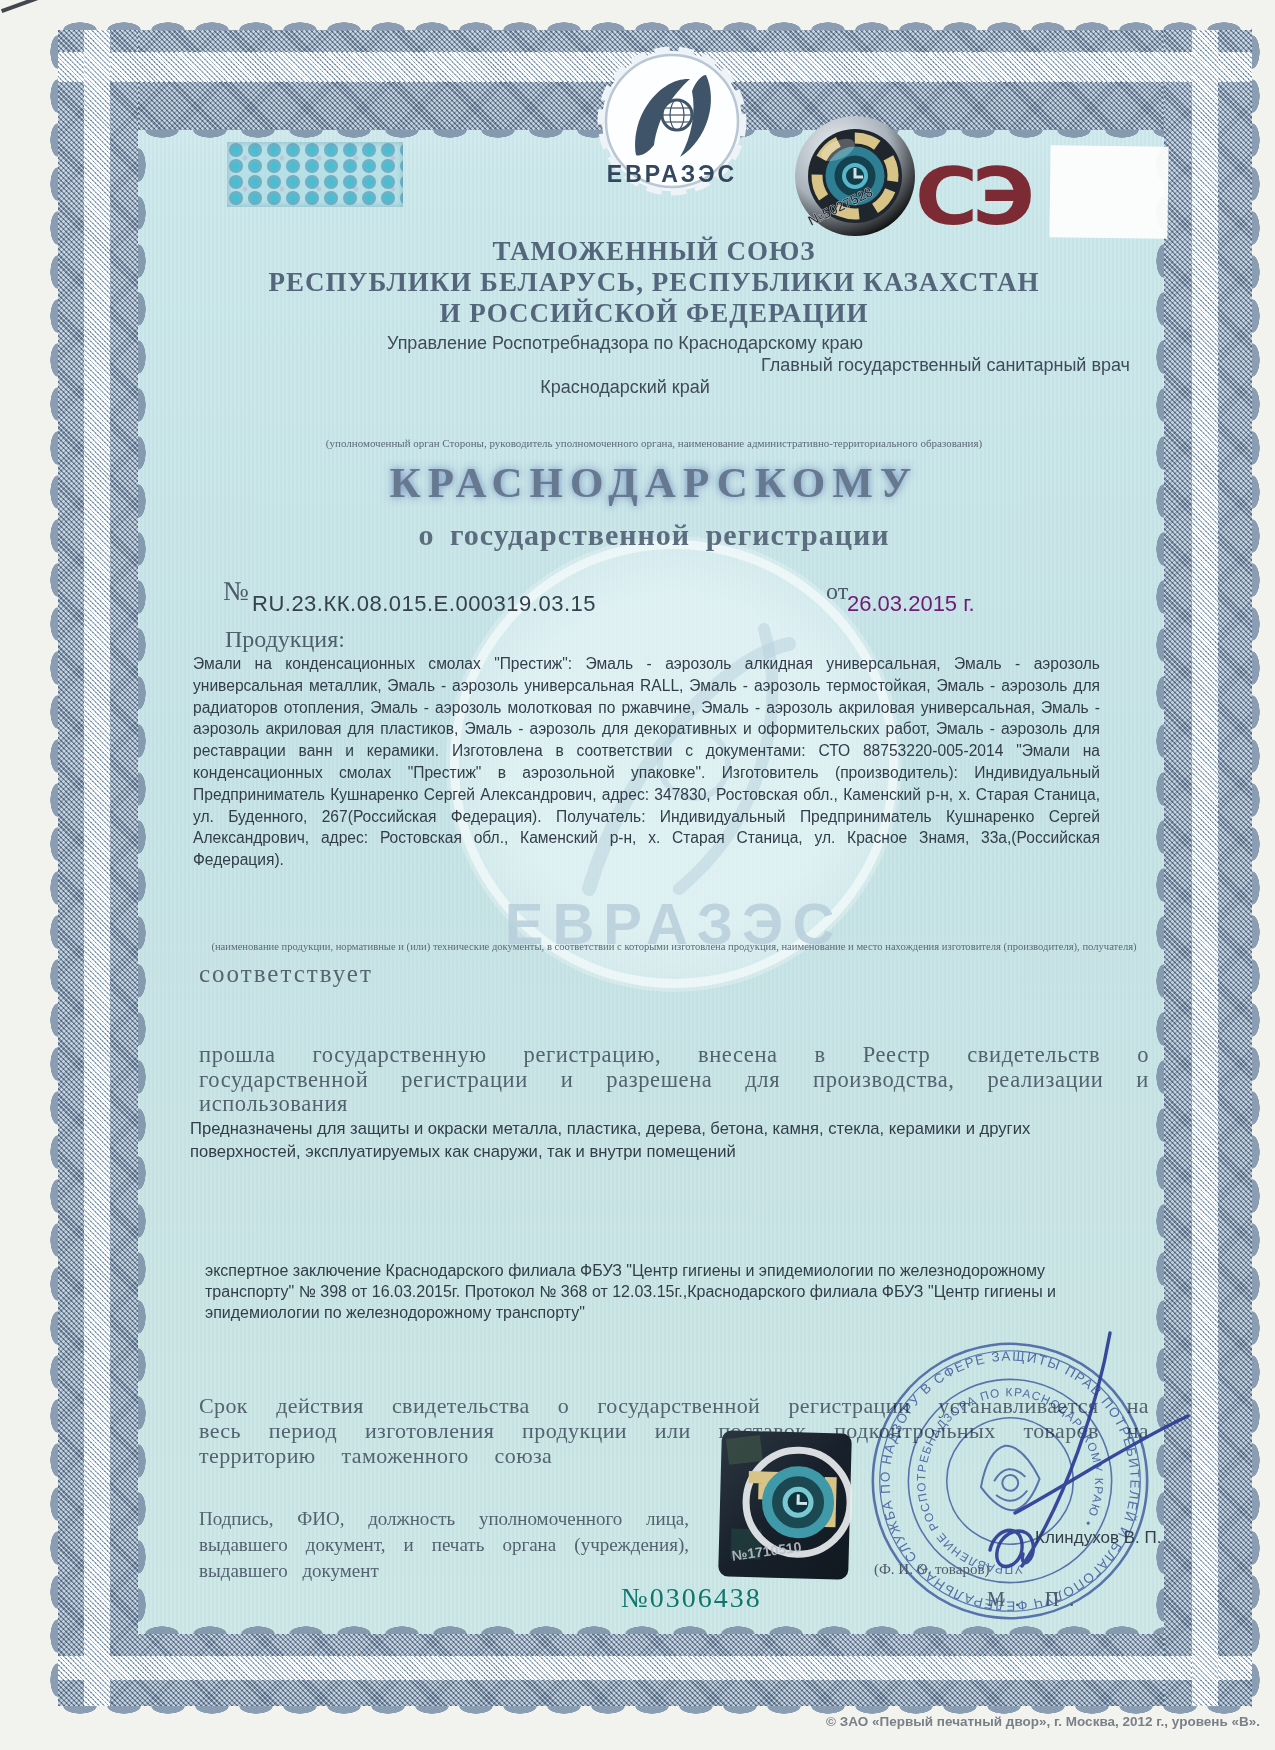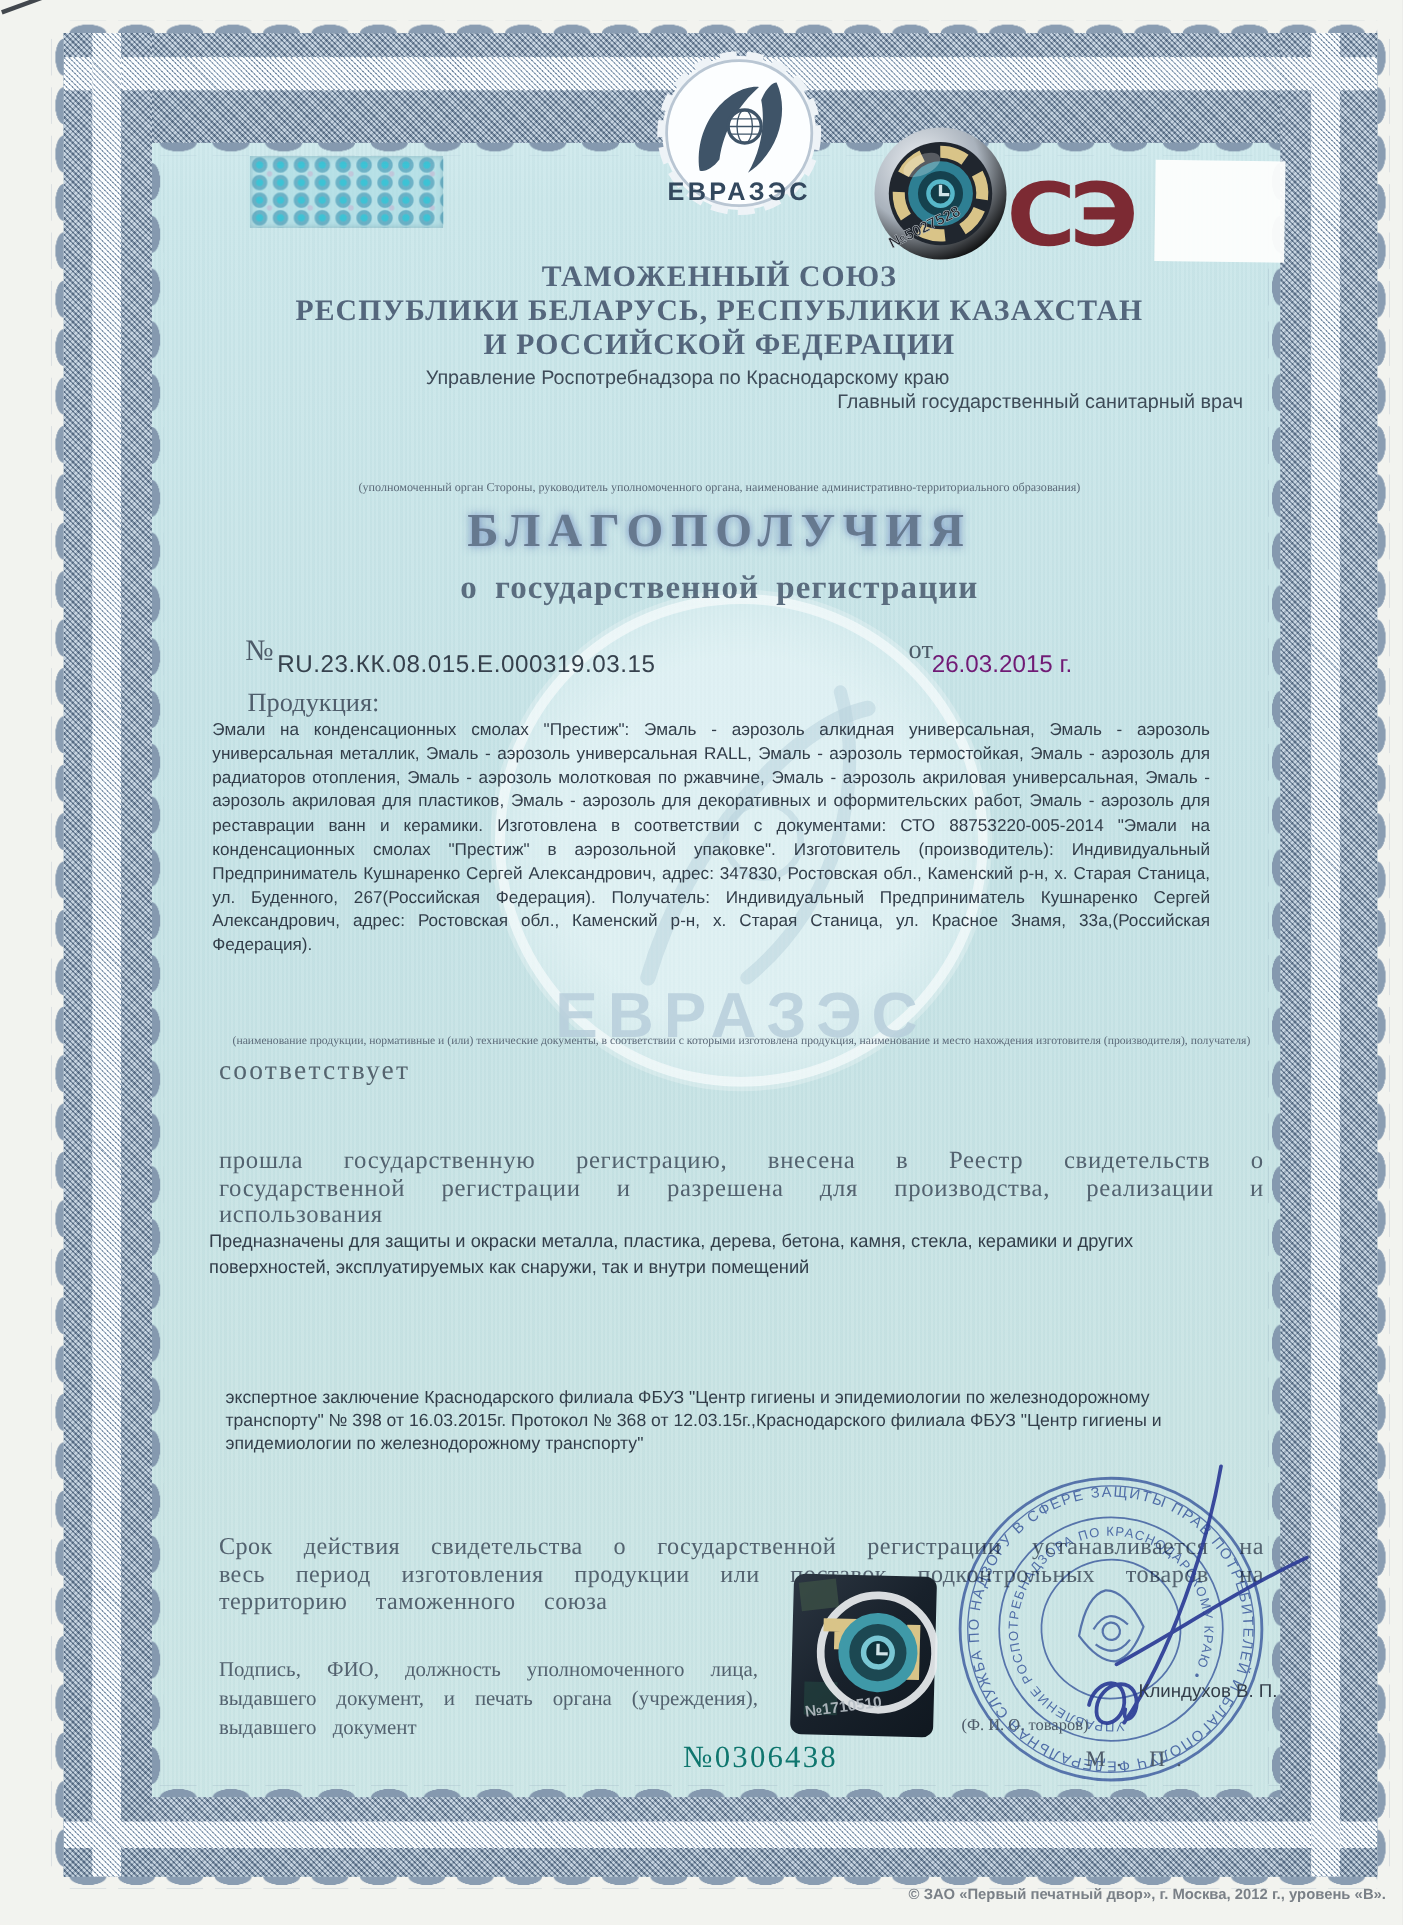--- a/index.html
+++ b/index.html
@@ -186,23 +186,24 @@
   </svg>
 
   <div id="semark" class="gfx">СЭ</div>
   <div id="whitepatch" class="gfx"></div>
 
   <div class="txt ser" id="hdr1">ТАМОЖЕННЫЙ СОЮЗ</div>
   <div class="txt ser" id="hdr2">РЕСПУБЛИКИ БЕЛАРУСЬ, РЕСПУБЛИКИ КАЗАХСТАН</div>
   <div class="txt ser" id="hdr3">И РОССИЙСКОЙ ФЕДЕРАЦИИ</div>
   <div class="txt san" id="auth1">Управление Роспотребнадзора по Краснодарскому краю</div>
   <div class="txt san" id="auth2">Главный государственный санитарный врач</div>
+  <div class="txt san" id="auth3">Краснодарский край</div>
   <div class="txt ser" id="cap1">(уполномоченный орган Стороны, руководитель уполномоченного органа, наименование административно-территориального образования)</div>
 
-  <div class="txt ser" id="title">БЛАГОПОЛУЧИЯ</div>
+  <div class="txt ser" id="title">КРАСНОДАРСКОМУ</div>
   <div class="txt ser" id="subtitle">о государственной регистрации</div>
 
   <div class="txt ser" id="nosign">№</div>
   <div class="txt san" id="regnum">RU.23.КК.08.015.Е.000319.03.15</div>
   <div class="txt ser" id="ot">от</div>
   <div class="txt san" id="date">26.03.2015 г.</div>
 
   <div class="txt ser" id="prodlabel">Продукция:</div>
   <div class="txt san" id="prodtext">Эмали на конденсационных смолах "Престиж": Эмаль - аэрозоль алкидная универсальная, Эмаль - аэрозоль универсальная металлик, Эмаль - аэрозоль универсальная RALL, Эмаль - аэрозоль термостойкая, Эмаль - аэрозоль для радиаторов отопления, Эмаль - аэрозоль молотковая по ржавчине, Эмаль - аэрозоль акриловая универсальная, Эмаль - аэрозоль акриловая для пластиков, Эмаль - аэрозоль для декоративных и оформительских работ, Эмаль - аэрозоль для реставрации ванн и керамики. Изготовлена в соответствии с документами: СТО 88753220-005-2014 "Эмали на конденсационных смолах "Престиж" в аэрозольной упаковке". Изготовитель (производитель): Индивидуальный Предприниматель Кушнаренко Сергей Александрович, адрес: 347830, Ростовская обл., Каменский р-н, х. Старая Станица, ул. Буденного, 267(Российская Федерация).  Получатель: Индивидуальный Предприниматель Кушнаренко Сергей Александрович, адрес: Ростовская обл., Каменский р-н, х. Старая Станица, ул. Красное Знамя, 33а,(Российская Федерация).</div>
   <div class="txt ser" id="cap2">(наименование продукции, нормативные и (или) технические документы, в соответствии с которыми изготовлена продукция, наименование и место нахождения изготовителя (производителя), получателя)</div>

